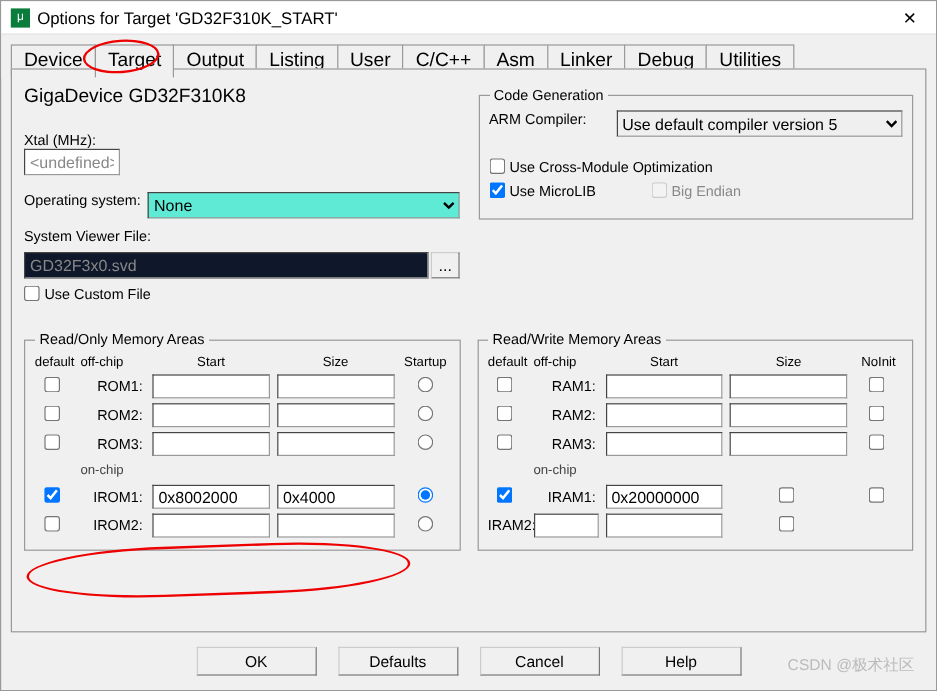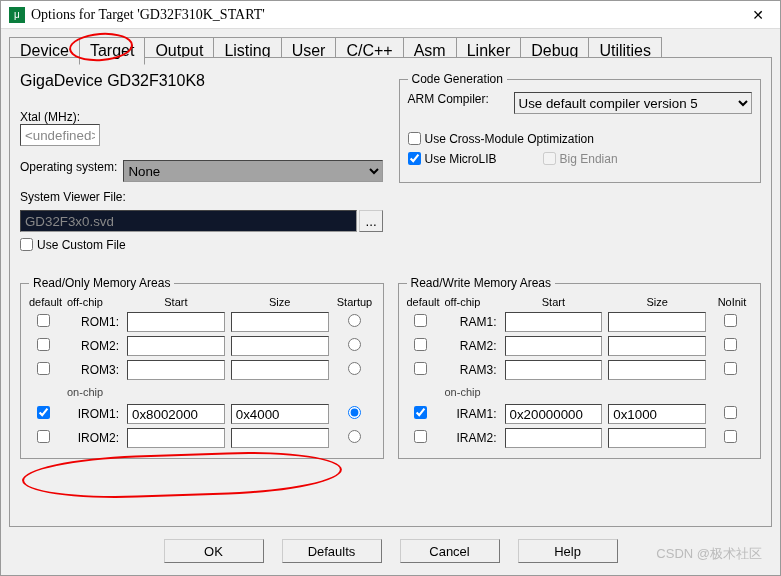--- a/index.html
+++ b/index.html
@@ -24,21 +24,21 @@
   }
   .titlebar .icon-app {
     width: 16px; height: 16px;
     background: #0a7d3d;
     color: #fff;
     font-size: 10px;
     text-align: center;
     line-height: 16px;
     margin-right: 6px;
   }
-  .titlebar .title { flex: 1; font-family: Liberation Serif, serif; }
+  .titlebar .title { flex: 1; }
   .titlebar .close { font-size: 14px; cursor: pointer; padding: 0 8px; }
 
   .tabs {
     display: flex;
     padding: 8px 8px 0 8px;
     background: #f0f0f0;
     position: relative;
   }
   .tab {
     padding: 4px 10px;
@@ -101,21 +101,21 @@
     width: 80px;
     height: 22px;
     background: #fff;
     border: 1px inset #999;
     color: #888;
     padding: 0 4px;
   }
   select.sys {
     flex: 1;
     height: 22px;
-    background: #a3a3a3;
+    background: #5eead4;
     border: 1px inset #999;
   }
   .sysviewer input {
     flex: 1;
     height: 22px;
     background: #0f172a;
     border: 1px inset #999;
     color: #888;
     padding: 0 4px;
   }
@@ -349,21 +349,20 @@
         <input type="text" style="">
         <input type="text" style="">
         <div class="center"><input type="checkbox" style=""></div>
 
         <div></div>
           <div class="onchip-row">on-chip</div>
 
         <div class="center"><input type="checkbox" checked="" style=""></div>
         <div class="rlabel">IRAM1:</div>
         <input type="text" value="0x20000000" style="">
-        <input type="text" value="0x1000" style="">
         <div class="center"><input type="checkbox" style=""></div>
 
         <div class="center"><input type="checkbox" style=""></div>
         <div class="rlabel">IRAM2:</div>
         <input type="text" style="">
         <input type="text" style="">
         <div class="center"><input type="checkbox" style=""></div>
       </div>
     </fieldset>
   </div>

